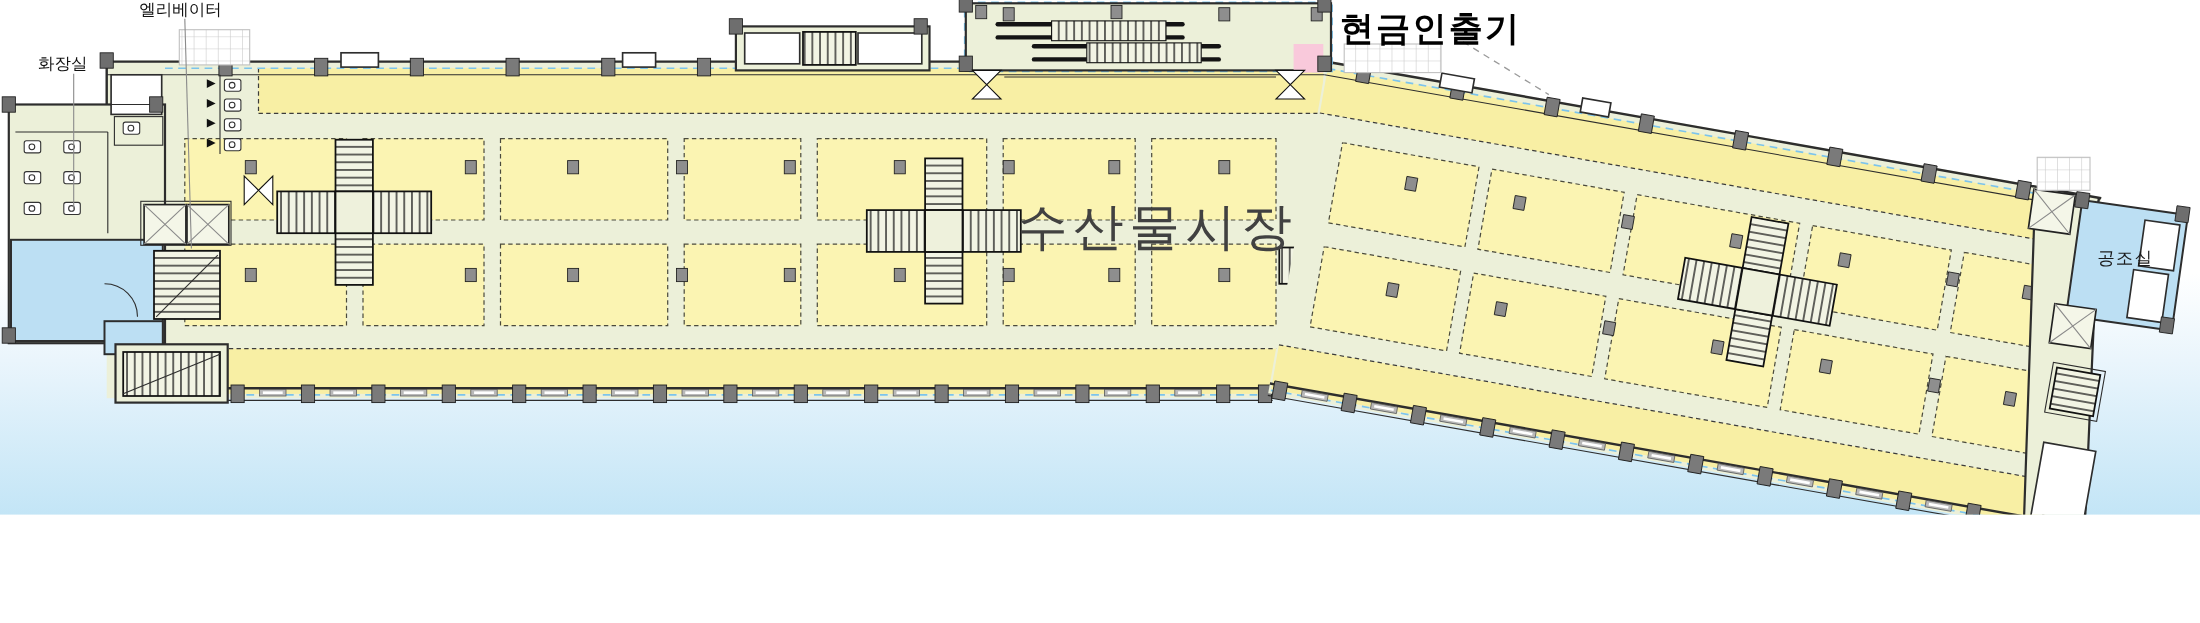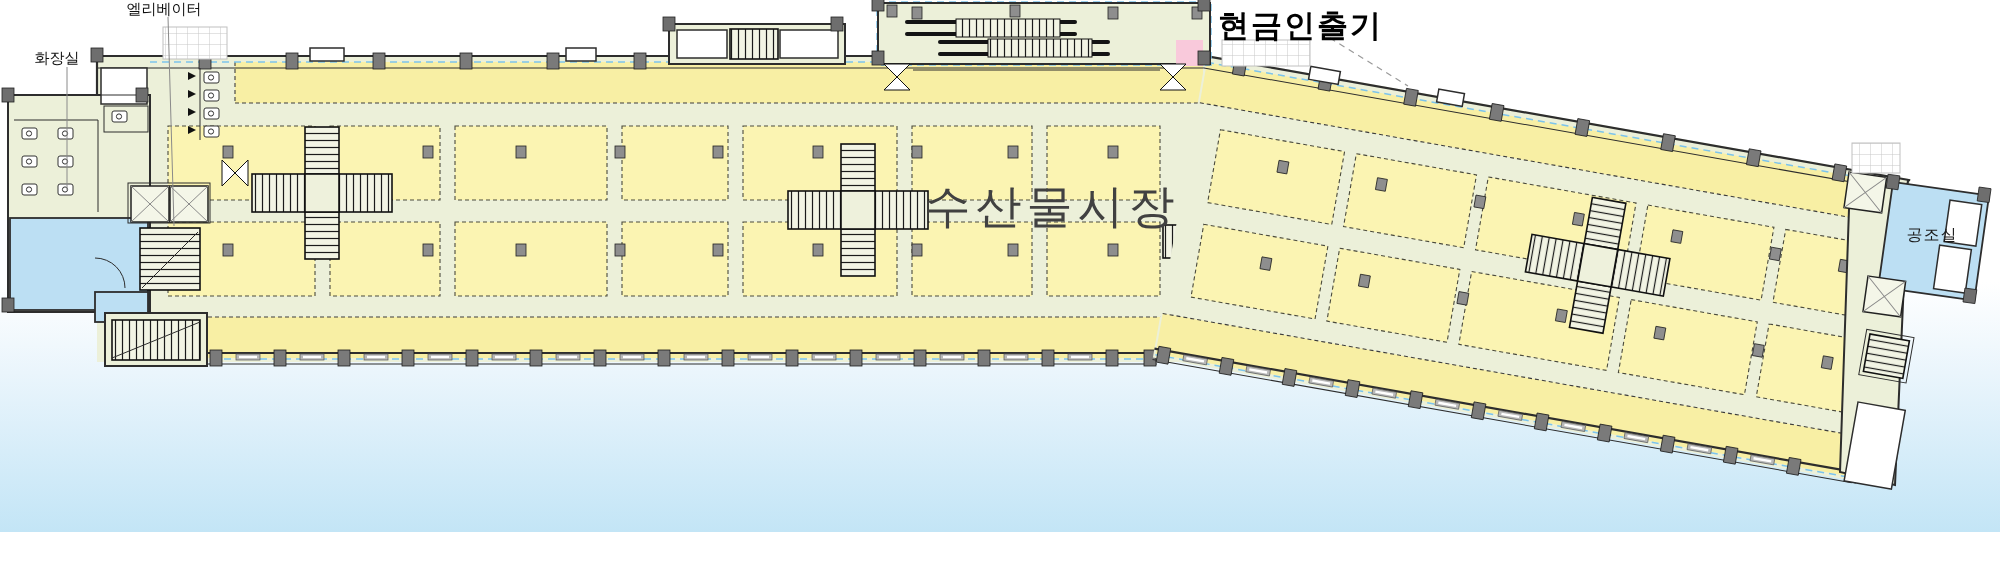--- a/index.html
+++ b/index.html
@@ -2,21 +2,21 @@
 <html style="--stall-yellow: #FBF4B2; --corridor-yellow: #F8EFA4; --floor-cream: #ECF0D9; --water-blue: #BCDFF3; --atm-pink: #F9C9DB; --wall-dark: #2D2D2D; --column-gray: #8E8E8E; --glazing-blue: #7CC4EC; --title-gray: #414141; --sky-blue: #C3E5F6;"><head>
 <meta charset="utf-8">
 <style>
   :root{
     --stall-yellow:#FBF4B2; --corridor-yellow:#F8EFA4; --floor-cream:#ECF0D9;
     --water-blue:#BCDFF3; --atm-pink:#F9C9DB; --wall-dark:#2D2D2D;
     --column-gray:#8E8E8E; --glazing-blue:#7CC4EC; --title-gray:#414141; --sky-blue:#C3E5F6;
   }
   html,body{margin:0;padding:0;}
   body{font-family:"Liberation Sans",sans-serif;}
-  .stage{position:relative;width:2000px;height:532px;overflow:hidden;
+  .stage{position:relative;width:2000px;height:468px;overflow:hidden;
     background:linear-gradient(180deg,#ffffff 0%,#ffffff 53%,#eaf5fc 70%,var(--sky-blue,#C3E5F6) 100%);}
   svg{position:absolute;left:0;top:0;}
 
   .floor-fill{fill:var(--floor-cream);}
   .band{fill:var(--corridor-yellow);}
   .stall{fill:var(--stall-yellow);stroke:#4a4a3c;stroke-width:1.1;stroke-dasharray:4 3;}
   .dash{stroke:#3c3c3c;stroke-width:1.1;stroke-dasharray:4 3;fill:none;}
   .wall{stroke:var(--wall-dark);stroke-width:2.2;fill:none;}
   .wall-thin{stroke:var(--wall-dark);stroke-width:1;fill:none;}
   .outline{fill:var(--floor-cream);stroke:var(--wall-dark);stroke-width:2;}

